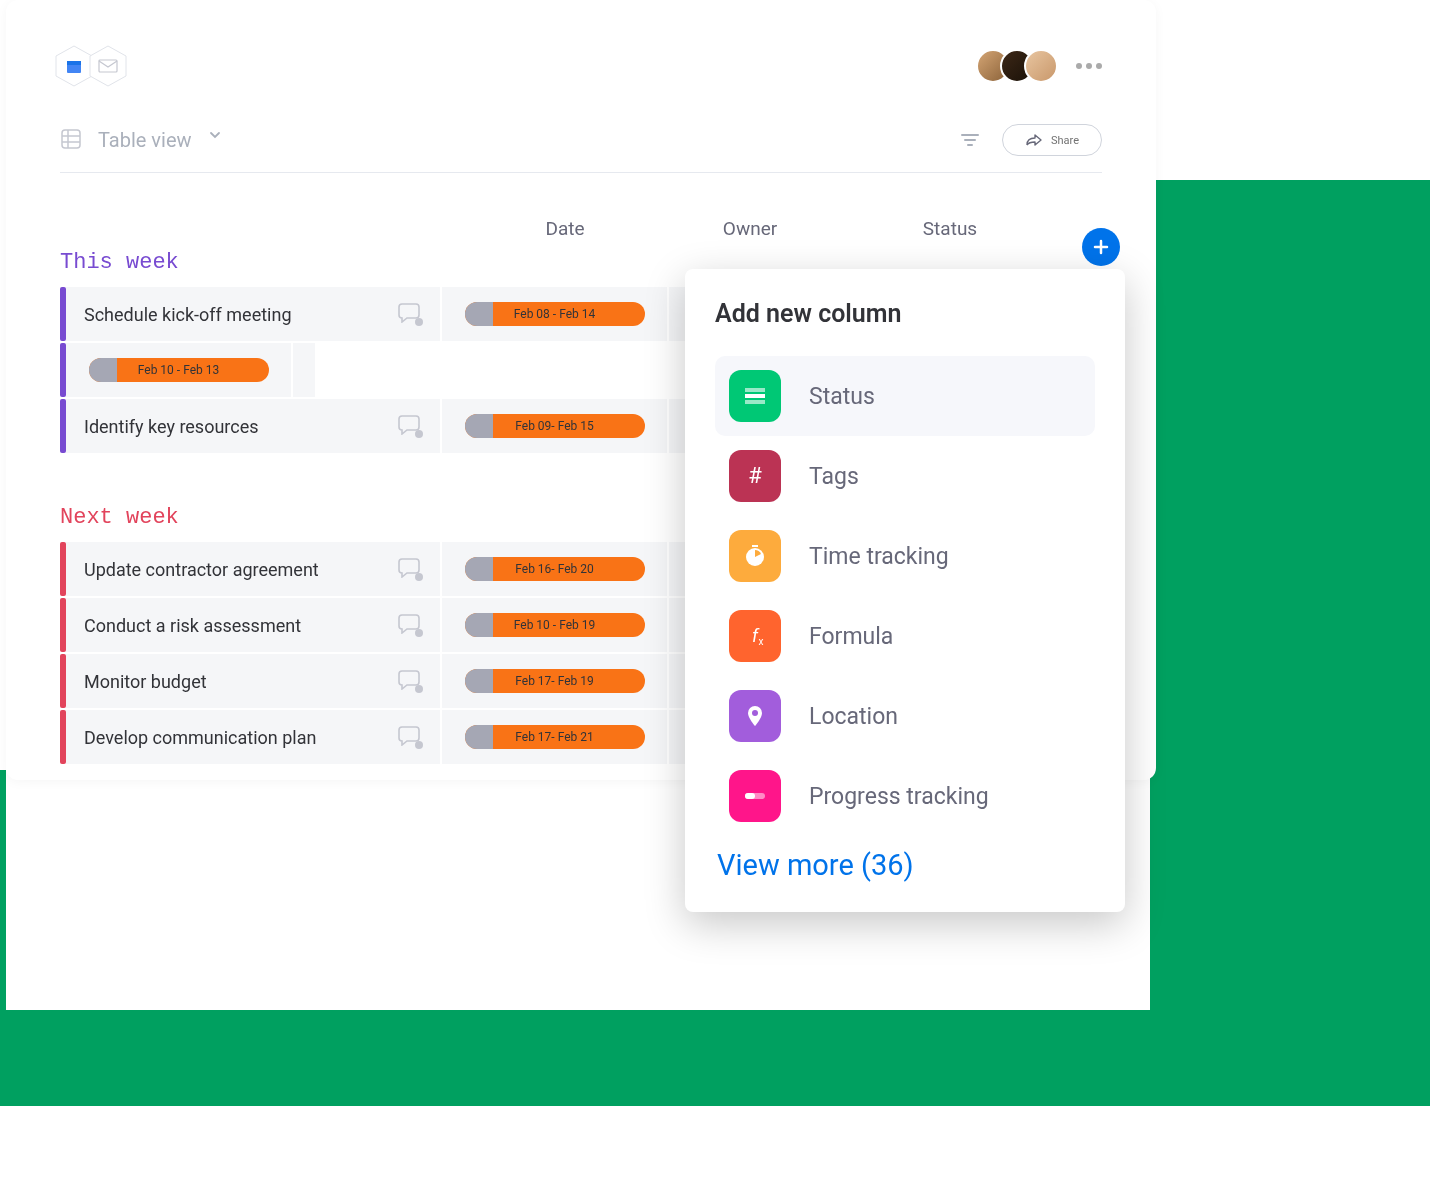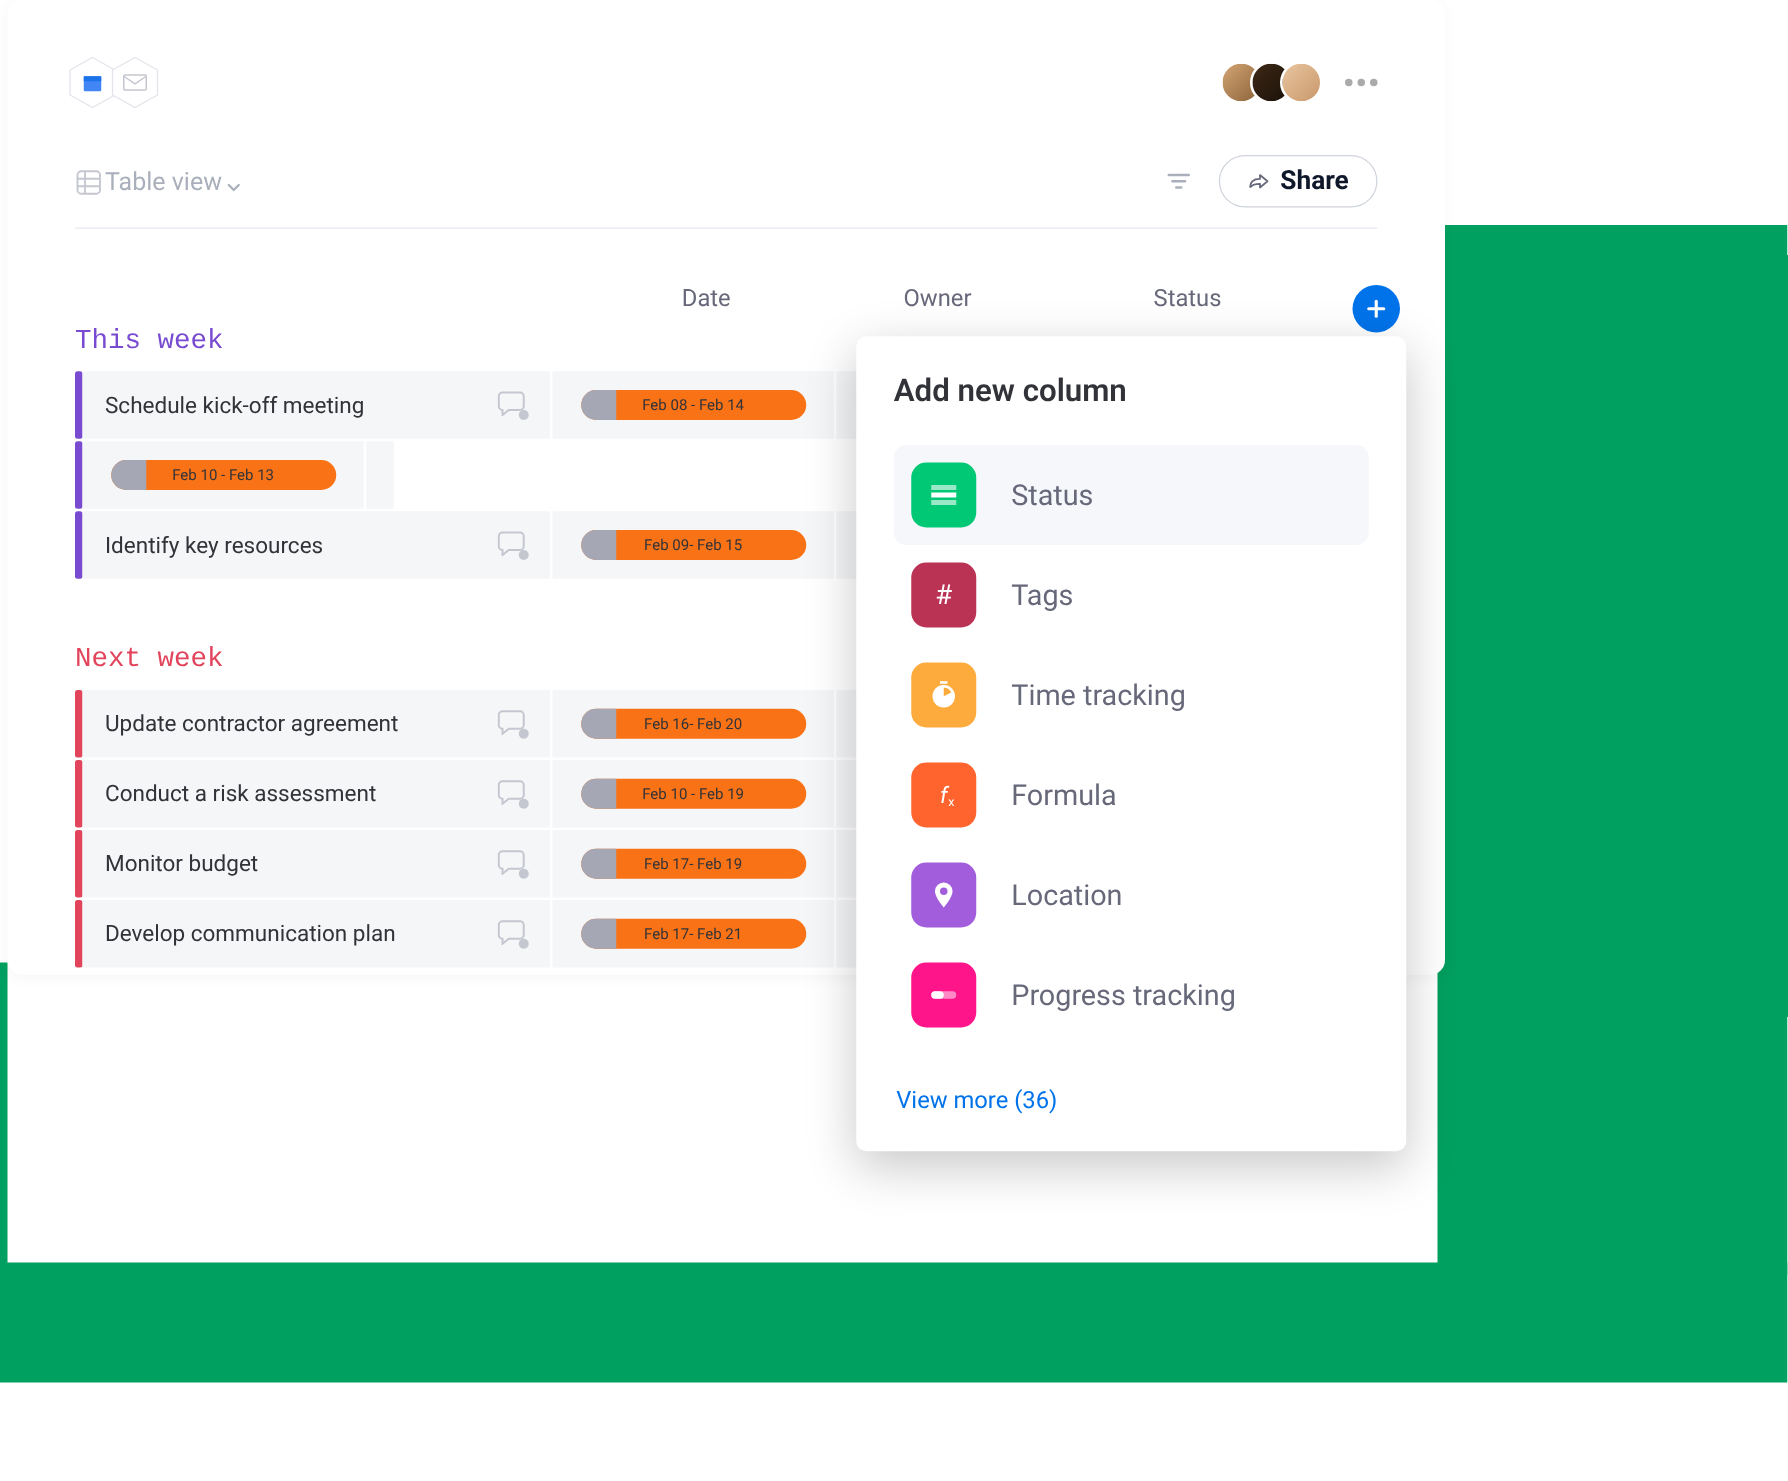--- a/index.html
+++ b/index.html
@@ -125,42 +125,41 @@
     .toolbar {
       display: flex;
       align-items: center;
       justify-content: space-between;
       padding-bottom: 16px;
       border-bottom: 1px solid #e6e9ef;
       margin-bottom: 44px;
     }
     .toolbar-left {
       display: flex;
-      align-items: flex-end;
-      gap: 2px;
+      align-items: flex-start;
+      gap: 16px;
       color: #aab0bb;
       font-size: 20px;
     }
     .toolbar-right {
       display: flex;
       align-items: center;
       gap: 22px;
     }
     .share-btn {
       border: 1px solid #d0d4dc;
       border-radius: 22px;
       padding: 8px 22px;
       display: flex;
       align-items: center;
       gap: 8px;
-      color: #0f172a;
-      font-size: 21px;
+      color: #737373;
+      font-size: 11px;
       cursor: pointer;
       background: #fff;
-      font-weight: bold;
     }
     .columns-header {
       display: flex;
       align-items: center;
       gap: 0;
       margin-bottom: 10px;
     }
     .col-name {
       flex: 0 0 420px;
     }
@@ -304,22 +303,22 @@
       display: flex;
       align-items: center;
       justify-content: center;
     }
     .column-option .label {
       font-size: 23px;
       color: #676879;
     }
     .view-more {
       color: #0073ea;
-      font-size: 19px;
-      margin-top: 32px;
+      font-size: 29px;
+      margin-top: 12px;
       cursor: pointer;
       padding-left: 2px;
     }
   </style>
 </head>
 <body>
 
 <div class="bg-green left"></div>
 <div class="bg-green right"></div>
 <div class="bg-green bottom"></div>

